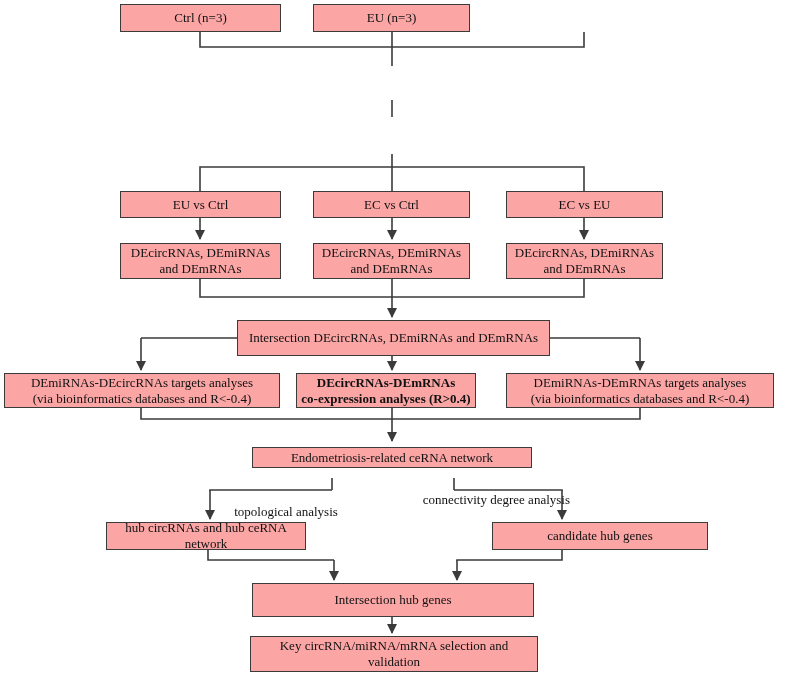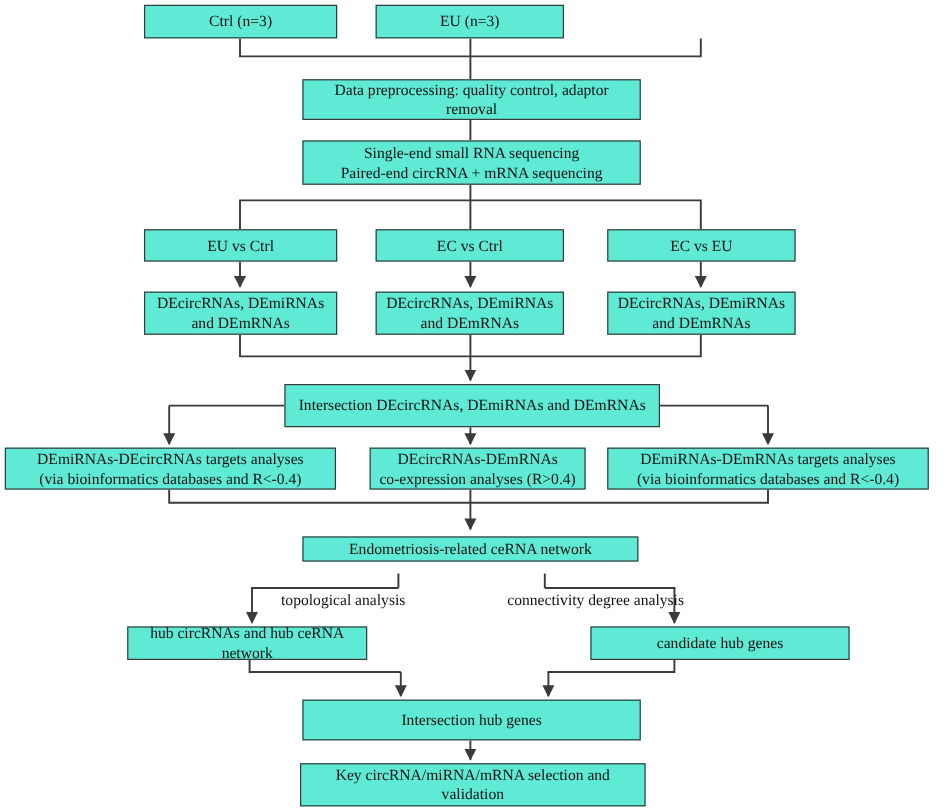--- a/index.html
+++ b/index.html
@@ -13,21 +13,21 @@
     overflow: hidden;
   }
   #wires {
     position: absolute;
     left: 0; top: 0;
     pointer-events: none;
   }
   .node {
     position: absolute;
     box-sizing: border-box;
-    background: #5eead4;
+    background: #fca5a5;
     border: 1.5px solid #3b3b3b;
     display: flex;
     align-items: center;
     justify-content: center;
     text-align: center;
     font-size: 13px;
     line-height: 1.22;
     white-space: pre-line;
     padding: 1px 4px;
   }
@@ -44,28 +44,28 @@
   .n-prep        { left:252px; top:66px;  width:282px; height:34px; }
   .n-seq         { left:252px; top:117px; width:282px; height:37px; }
   .n-euvsctrl    { left:120px; top:191px; width:161px; height:27px; }
   .n-ecvsctrl    { left:313px; top:191px; width:157px; height:27px; }
   .n-ecvseu      { left:506px; top:191px; width:157px; height:27px; }
   .n-de1         { left:120px; top:243px; width:161px; height:36px; }
   .n-de2         { left:313px; top:243px; width:157px; height:36px; }
   .n-de3         { left:506px; top:243px; width:157px; height:36px; }
   .n-interde     { left:237px; top:320px; width:313px; height:36px; }
   .n-an1         { left:4px;   top:373px; width:276px; height:35px; }
-  .n-an2         { left:308px; top:373px; width:180px; height:35px; }
+  .n-an2         { left:296px; top:373px; width:180px; height:35px;font-weight:bold; }
   .n-an3         { left:506px; top:373px; width:268px; height:35px; }
   .n-cerna       { left:252px; top:447px; width:280px; height:21px; }
   .n-hub1        { left:106px; top:522px; width:200px; height:28px; }
   .n-hub2        { left:454px; top:522px; width:216px; height:28px;margin-left:38px; }
   .n-interhub    { left:252px; top:583px; width:282px; height:34px; }
   .n-key         { left:250px; top:636px; width:288px; height:36px; }
-  .l-topo        { left:216px; top:492px; width:140px; }
+  .l-topo        { left:216px; top:504px; width:140px; }
   .l-conn        { left:392px; top:492px; width:178px;text-align:right; }
 </style>
 </head>
 <body>
 
 <div id="figure">
 
   <svg id="wires" width="786" height="674" viewBox="0 0 786 674">
     <defs>
       <marker id="arrow" markerUnits="userSpaceOnUse" markerWidth="12" markerHeight="12" refX="9" refY="6" orient="auto">
@@ -93,23 +93,20 @@
       <path d="M208,550 V560 M207.2,560 H334 M562,550 V560 M456.2,560 H562.8"></path>
       <path marker-end="url(#arrow)" d="M334,560 V580"></path>
       <path marker-end="url(#arrow)" d="M457,560 V580"></path>
       <path marker-end="url(#arrow)" d="M392,617 V633"></path>
     </g>
   </svg>
 
   <div class="node n-ctrl">Ctrl (n=3)</div>
   <div class="node n-eu">EU (n=3)</div>
 
-  <div class="node n-prep">Data preprocessing: quality control, adaptor removal</div>
-  <div class="node n-seq">Single-end small RNA sequencing
-Paired-end circRNA + mRNA sequencing</div>
 
   <div class="node n-euvsctrl">EU vs Ctrl</div>
   <div class="node n-ecvsctrl">EC vs Ctrl</div>
   <div class="node n-ecvseu">EC vs EU</div>
 
   <div class="node n-de1">DEcircRNAs, DEmiRNAs and DEmRNAs</div>
   <div class="node n-de2">DEcircRNAs, DEmiRNAs and DEmRNAs</div>
   <div class="node n-de3">DEcircRNAs, DEmiRNAs and DEmRNAs</div>
 
   <div class="node n-interde">Intersection DEcircRNAs, DEmiRNAs and DEmRNAs</div>

